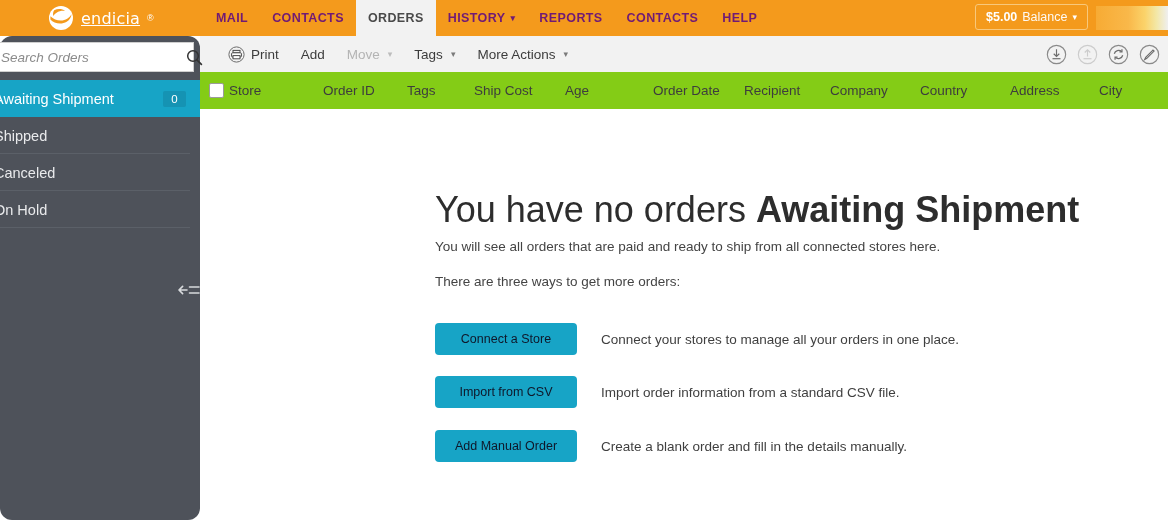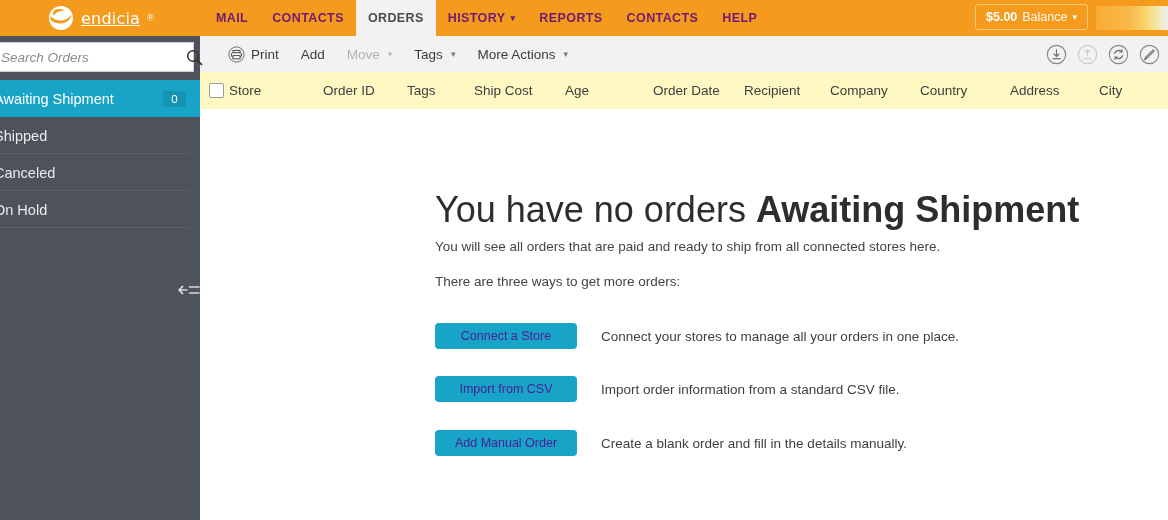--- a/index.html
+++ b/index.html
@@ -67,20 +67,21 @@
   .tb-item.disabled{color:#b4b4b4;cursor:default;}
   .tb-caret{font-size:9px;margin-left:2px;color:#7a7a7a;}
   .tb-item.disabled .tb-caret{color:#bdbdbd;}
   .tb-icons{position:absolute;right:8px;top:0;height:36px;display:flex;align-items:center;gap:10px;}
   .circ-ic{width:21px;height:21px;display:block;cursor:pointer;}
 
   
   .sidebar{
     position:absolute;left:0;top:36px;width:200px;height:484px;
     background:#4e525a;
+    border-radius:12px;
   }
   .search-wrap{
     position:absolute;left:-8px;top:6px;width:200px;height:28px;
     background:#ffffff;border:1px solid #cfcfcf;
     display:flex;align-items:center;
   }
   .search-input{
     border:0;outline:0;flex:1;height:26px;padding:0 6px 0 8px;
     font-size:13.5px;font-style:italic;color:#8b8b8b;
     font-family:"Liberation Sans",sans-serif;background:transparent;
@@ -105,21 +106,21 @@
   }
   .collapse-row{
     position:absolute;left:0;top:193px;width:200px;height:34px;
     display:flex;align-items:center;justify-content:flex-end;padding-right:16px;
   }
   .collapse-ic{width:22px;height:14px;cursor:pointer;}
 
   
   .thead{
     position:absolute;left:200px;top:72px;width:968px;height:37px;
-    background:#fef9c3;border-bottom:7px solid #f97316;text-align:center;
+    background:#84cc16;border-bottom:7px solid #f97316;text-align:center;
   }
   .th{
     position:absolute;top:0;height:37px;display:flex;align-items:center;
     font-size:13.5px;color:#3d3d3d;white-space:nowrap;cursor:pointer;
   }
   .th-check{
     position:absolute;left:9px;top:11px;width:13px;height:13px;
     border:1px solid #9b9b9b;border-radius:2px;background:#fff;cursor:pointer;
   }
 
@@ -132,22 +133,22 @@
   }
   .headline .bold{font-weight:bold;}
   .sub1{position:absolute;left:235px;top:130px;font-size:13.5px;color:#444;white-space:nowrap;}
   .sub2{position:absolute;left:235px;top:165px;font-size:13.5px;color:#444;white-space:nowrap;}
 
   .cta-row{position:absolute;left:235px;display:flex;align-items:center;}
   .cta-row.r1{top:214px;}
   .cta-row.r2{top:267px;}
   .cta-row.r3{top:321px;}
   .cta-btn{
-    width:142px;height:26px;border-radius:4px;background:#17a4c6;
-    color:#4c1d95;font-size:12.5px;border:0;cursor:pointer;
+    width:142px;height:32px;border-radius:4px;background:#17a4c6;
+    color:#0f172a;font-size:12.5px;border:0;cursor:pointer;
     display:flex;align-items:center;justify-content:center;
     font-family:"Liberation Sans",sans-serif;
   }
   .cta-desc{margin-left:24px;font-size:13.5px;color:#3f3f3f;white-space:nowrap;}
 </style>
 </head>
 <body>
 
 <div class="app">
 

